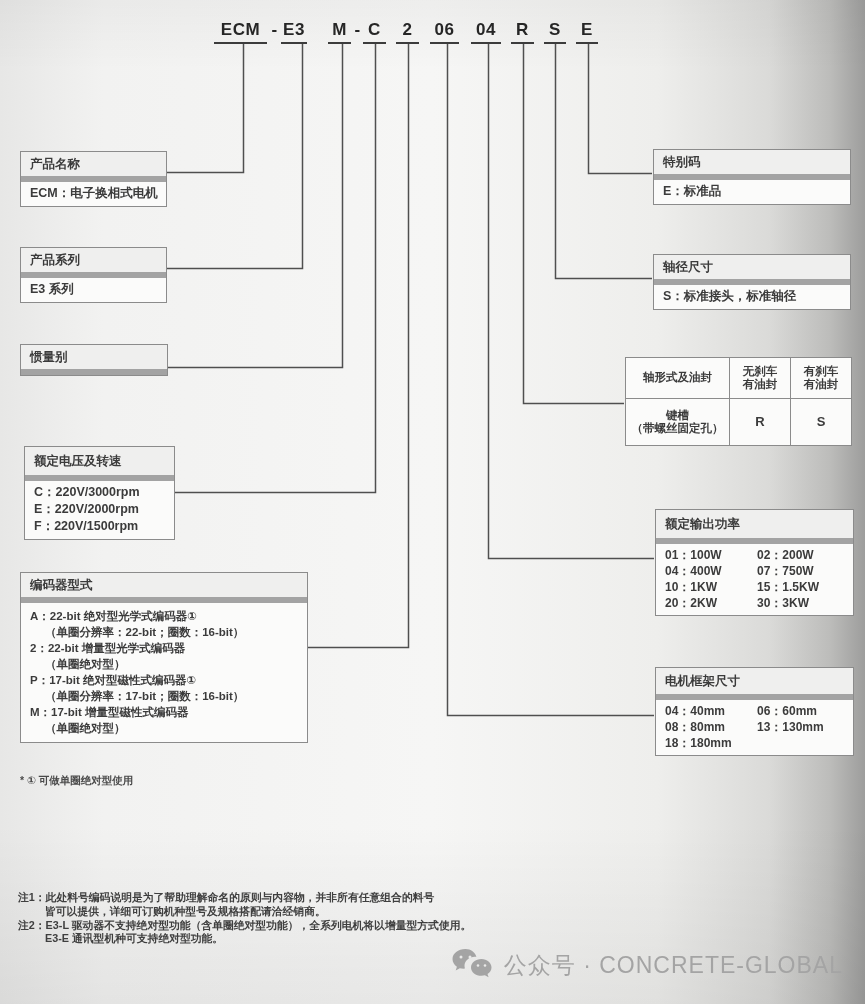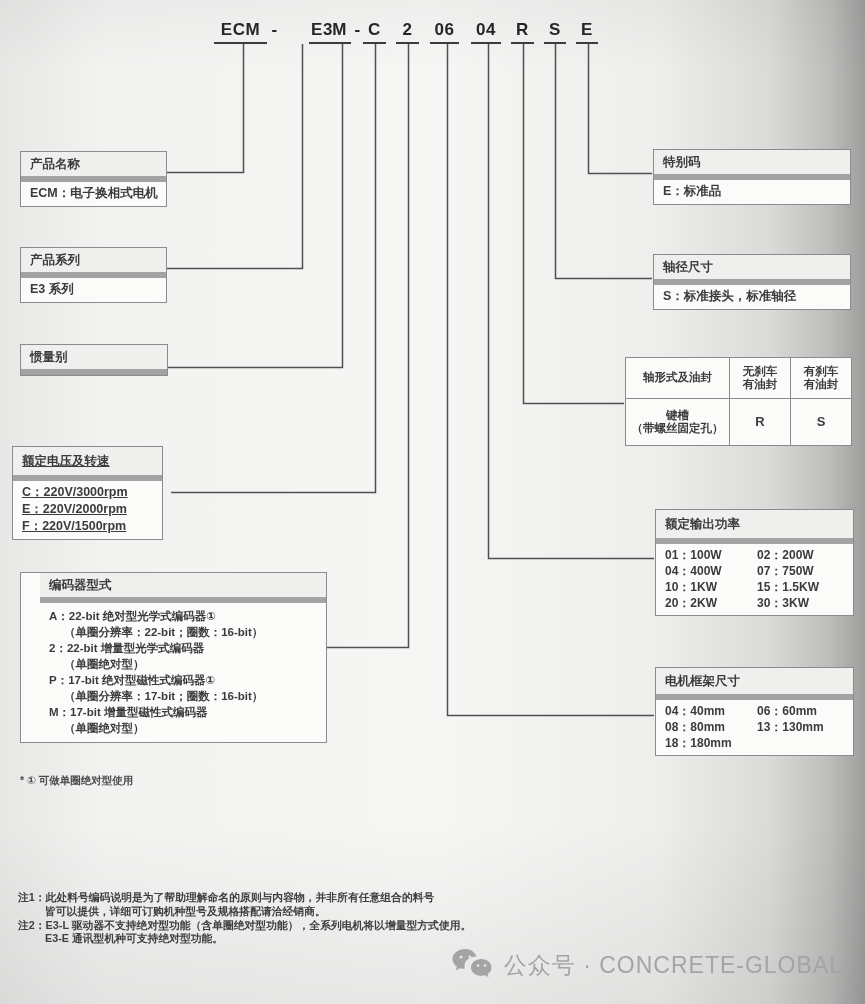--- a/index.html
+++ b/index.html
@@ -9,37 +9,37 @@
     color:#3b3b3b;
     background:
       linear-gradient(180deg, rgba(0,0,0,0.035) 0%, rgba(0,0,0,0) 7%, rgba(0,0,0,0) 82%, rgba(0,0,0,0.06) 100%),
       linear-gradient(90deg, #e7e7e6 0%, #f2f2f1 12%, #f6f6f5 50%, #eeeeec 76%, #dadad8 89%, #bcbcba 96%, #9d9d9c 100%);
   }
   svg.connectors{position:absolute;left:0;top:0;pointer-events:none;}
   
   .seg{position:absolute;top:17px;height:25px;font-size:17px;font-weight:700;
        color:#262626;text-align:center;letter-spacing:0.5px;line-height:25px;}
   .seg.u{border-bottom:2px solid #3c3c3c;}
-  .c0{left:214px;width:53px;} .c1{left:268px;width:13px;} .c2{left:281px;width:26px;margin-left:28px;}
+  .c0{left:214px;width:53px;} .c1{left:268px;width:13px;} .c2{left:281px;width:26px;}
   .c3{left:328px;width:23px;} .c4{left:351px;width:13px;} .c5{left:363px;width:23px;}
   .c6{left:396px;width:23px;} .c7{left:430px;width:29px;} .c8{left:471px;width:30px;}
   .c9{left:511px;width:23px;} .c10{left:544px;width:22px;} .c11{left:576px;width:22px;}
   
   .dbox{position:absolute;border:1px solid #8b8b8b;background:#fbfbfa;
         box-shadow:0 0 0 0.5px rgba(255,255,255,0.4) inset;}
   .dbox .hd{background:#efefee;border-bottom:6px solid #a3a3a3;font-weight:700;
             font-size:12.5px;padding:4px 9px 3px;}
   .dbox .bd{padding:3px 9px 4px;font-weight:700;font-size:12.5px;line-height:17px;}
   .bd .ln{white-space:nowrap;}
   #box-product-name{left:20px;top:151px;width:145px;}
   #box-series{left:20px;top:247px;width:145px;}
   #box-inertia{left:20px;top:344px;width:146px;}
-  #box-voltage{left:12px;top:446px;width:149px;text-decoration:underline;}
+  #box-voltage{left:24px;top:446px;width:149px;}
   #box-voltage .hd{padding:6px 9px 5px;}
-  #box-encoder{left:20px;top:572px;width:286px;padding-left:19px;}
+  #box-encoder{left:20px;top:572px;width:286px;}
   #box-encoder .bd{font-size:11.5px;line-height:16px;padding:5px 9px 6px;}
   #box-encoder .ln.indent{padding-left:15px;}
   #box-special{left:653px;top:149px;width:196px;}
   #box-shaft-dia{left:653px;top:254px;width:196px;}
   #box-power{left:655px;top:509px;width:197px;}
   #box-power .hd{padding:6px 9px 5px;}
   #box-frame{left:655px;top:667px;width:197px;}
   #box-frame .hd{padding:5px 9px 4px;}
   .pair{display:flex;font-size:12px;line-height:16px;font-weight:700;white-space:nowrap;}
   .pair .p1{width:92px;}

